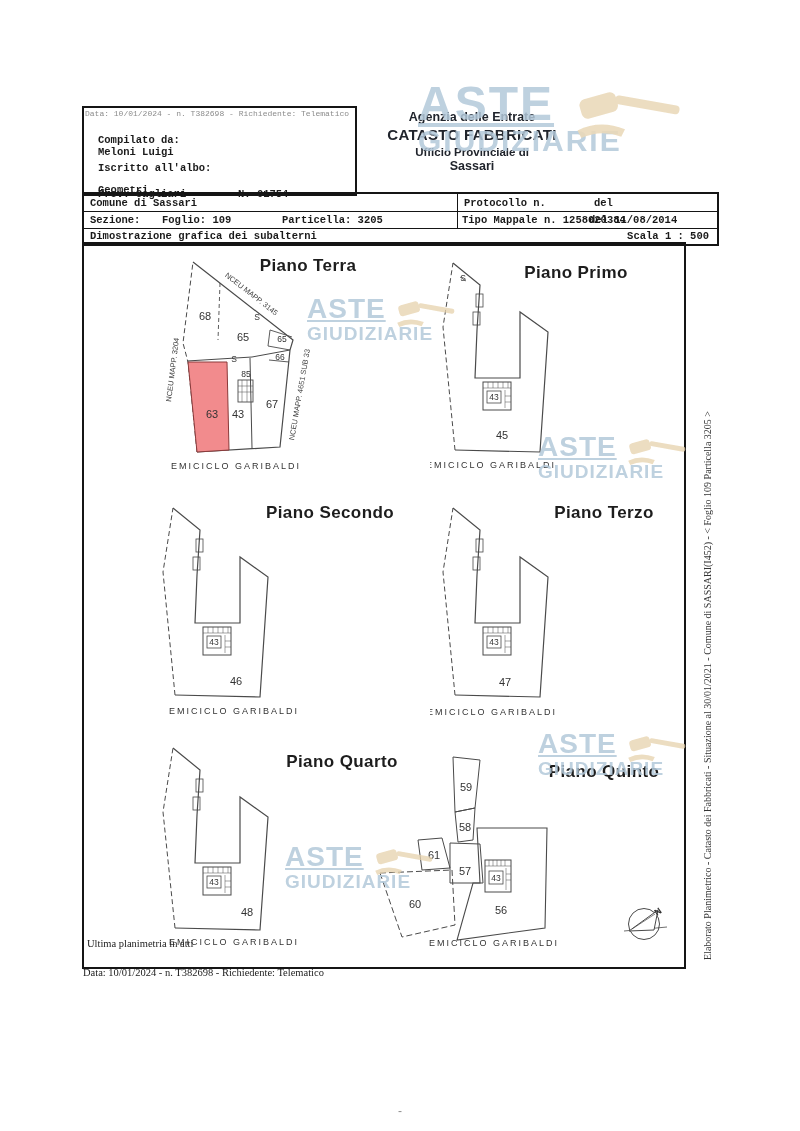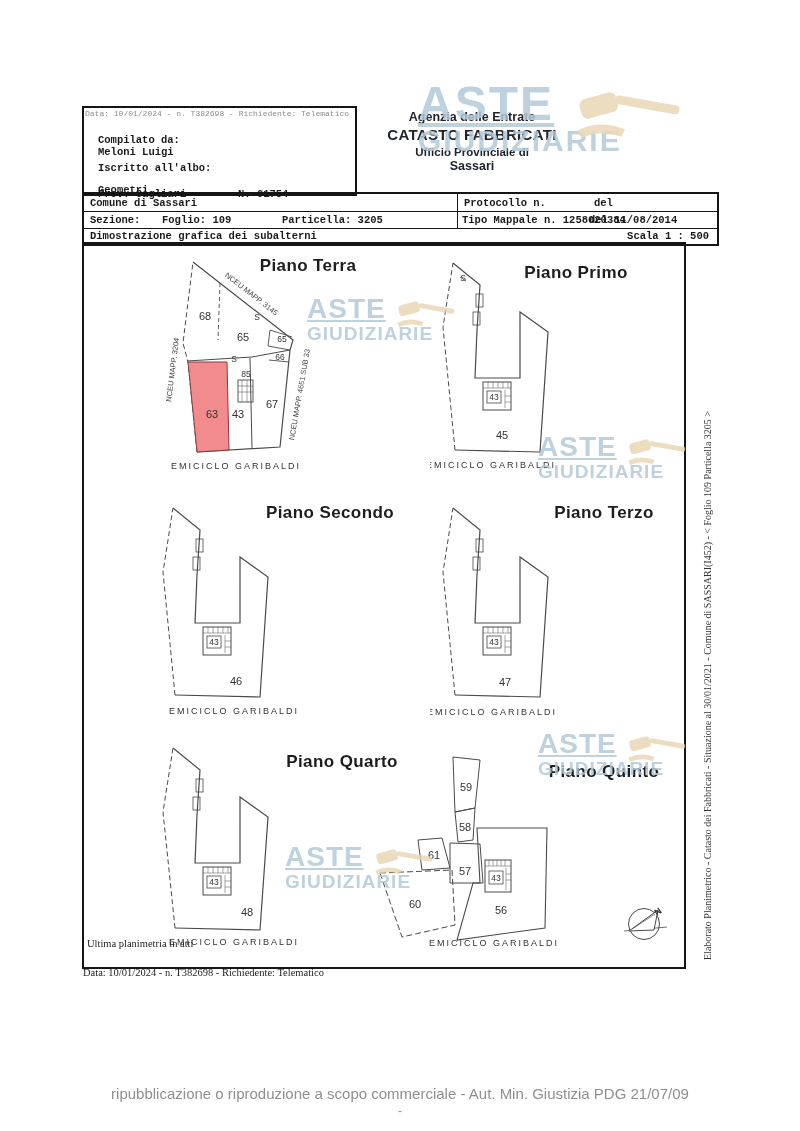--- a/index.html
+++ b/index.html
@@ -267,16 +267,15 @@
         </g>
     </svg>
   </div>
 
   <div class="vtext">Elaborato Planimetrico - Catasto dei Fabbricati - Situazione al 30/01/2021 - Comune di SASSARI(I452) - &lt; Foglio 109 Particella 3205 &gt;</div>
 
   <div class="fline" style="left:87px;top:938px;">Ultima planimetria in atti</div>
   <div class="fline" style="left:83px;top:967px;">Data: 10/01/2024 - n. T382698 - Richiedente: Telematico</div>
 
 
-  <div class="notice" style="top:1085px;">ripubblicazione o riproduzione a scopo commerciale - Aut. Min. Giustizia PDG 21/07/09</div>
   <div class="notice" style="top:1104px;font-size:12px;">-</div>
 
 </div>
 
 </body></html>

